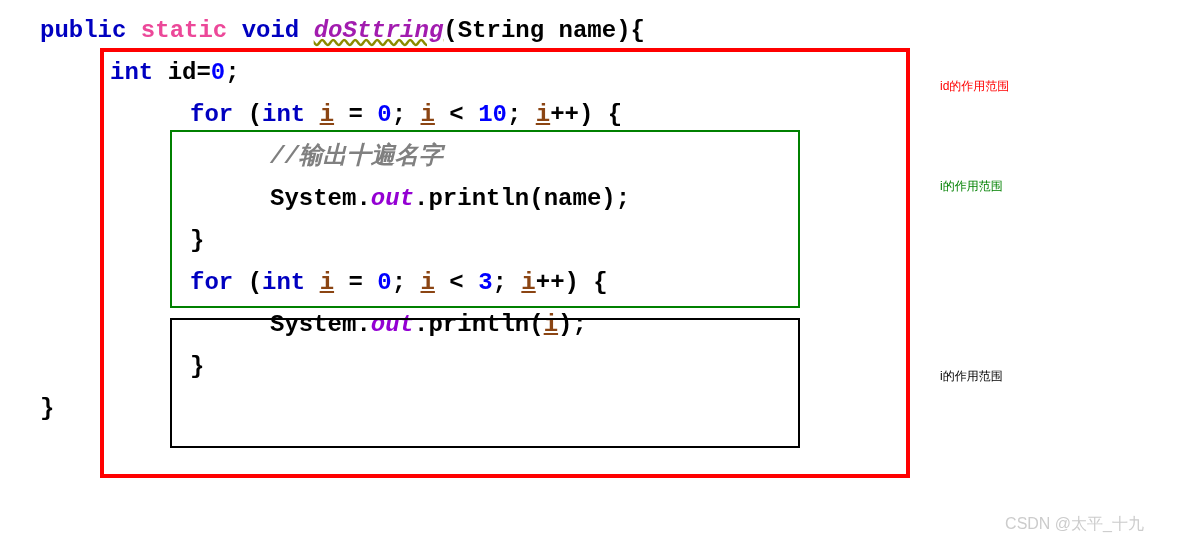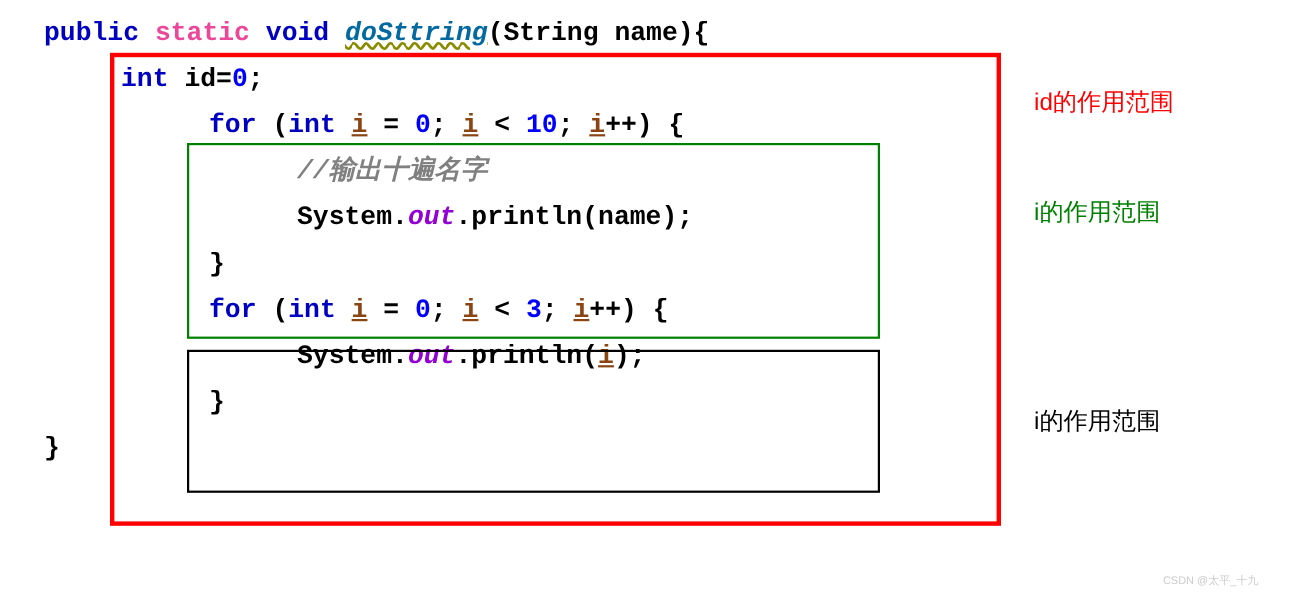--- a/index.html
+++ b/index.html
@@ -19,21 +19,21 @@
     }
     .line {
       line-height: 42px;
       white-space: pre;
     }
     .kw-public { color: #0000c0; }
     .kw-static { color: #ec4899; }
     .kw-void { color: #0000c0; }
     .kw-int { color: #0000c0; }
     .kw-for { color: #0000c0; }
-    .method-name { color: #0369a1; font-style: italic; }
+    .method-name { color: #a21caf; font-style: italic; }
     .class-name { color: #000; text-align: center; }
     .param { color: #000; }
     .var { color: #000000; }
     .var-u { color: #8b4513; text-decoration: underline; }
     .num { color: #0000ff; }
     .op { color: #000; }
     .brace { color: #000; }
     .comment { color: #808080; font-style: italic; }
     .out-field { color: #9400d3; font-style: italic; }
     .plain { color: #000; }
@@ -61,33 +61,33 @@
       border: 2px solid #000;
       top: 318px;
       left: 170px;
       width: 630px;
       height: 130px;
       pointer-events: none;
     }
     .label {
       position: absolute;
       font-family: sans-serif;
-      font-size: 22px;
+      font-size: 12px;
       font-weight: normal;
     }
     .label-red { color: #ff0000; top: 78px; left: 940px; }
     .label-green { color: #008000; top: 178px; left: 940px; }
     .label-black { color: #000; top: 368px; left: 940px; }
     .watermark {
       position: absolute;
       right: 40px;
       bottom: 10px;
       color: #ccc;
       font-family: sans-serif;
-      font-size: 10px;
+      font-size: 16px;
       font-weight: normal;
     }
     .signature-line { margin-left: -70px; }
     .close-brace-line { margin-left: -70px; }
     .indent1 { padding-left: 0px; }
     .indent2 { padding-left: 80px; }
     .indent3 { padding-left: 160px; }
   </style>
 </head>
 <body>

